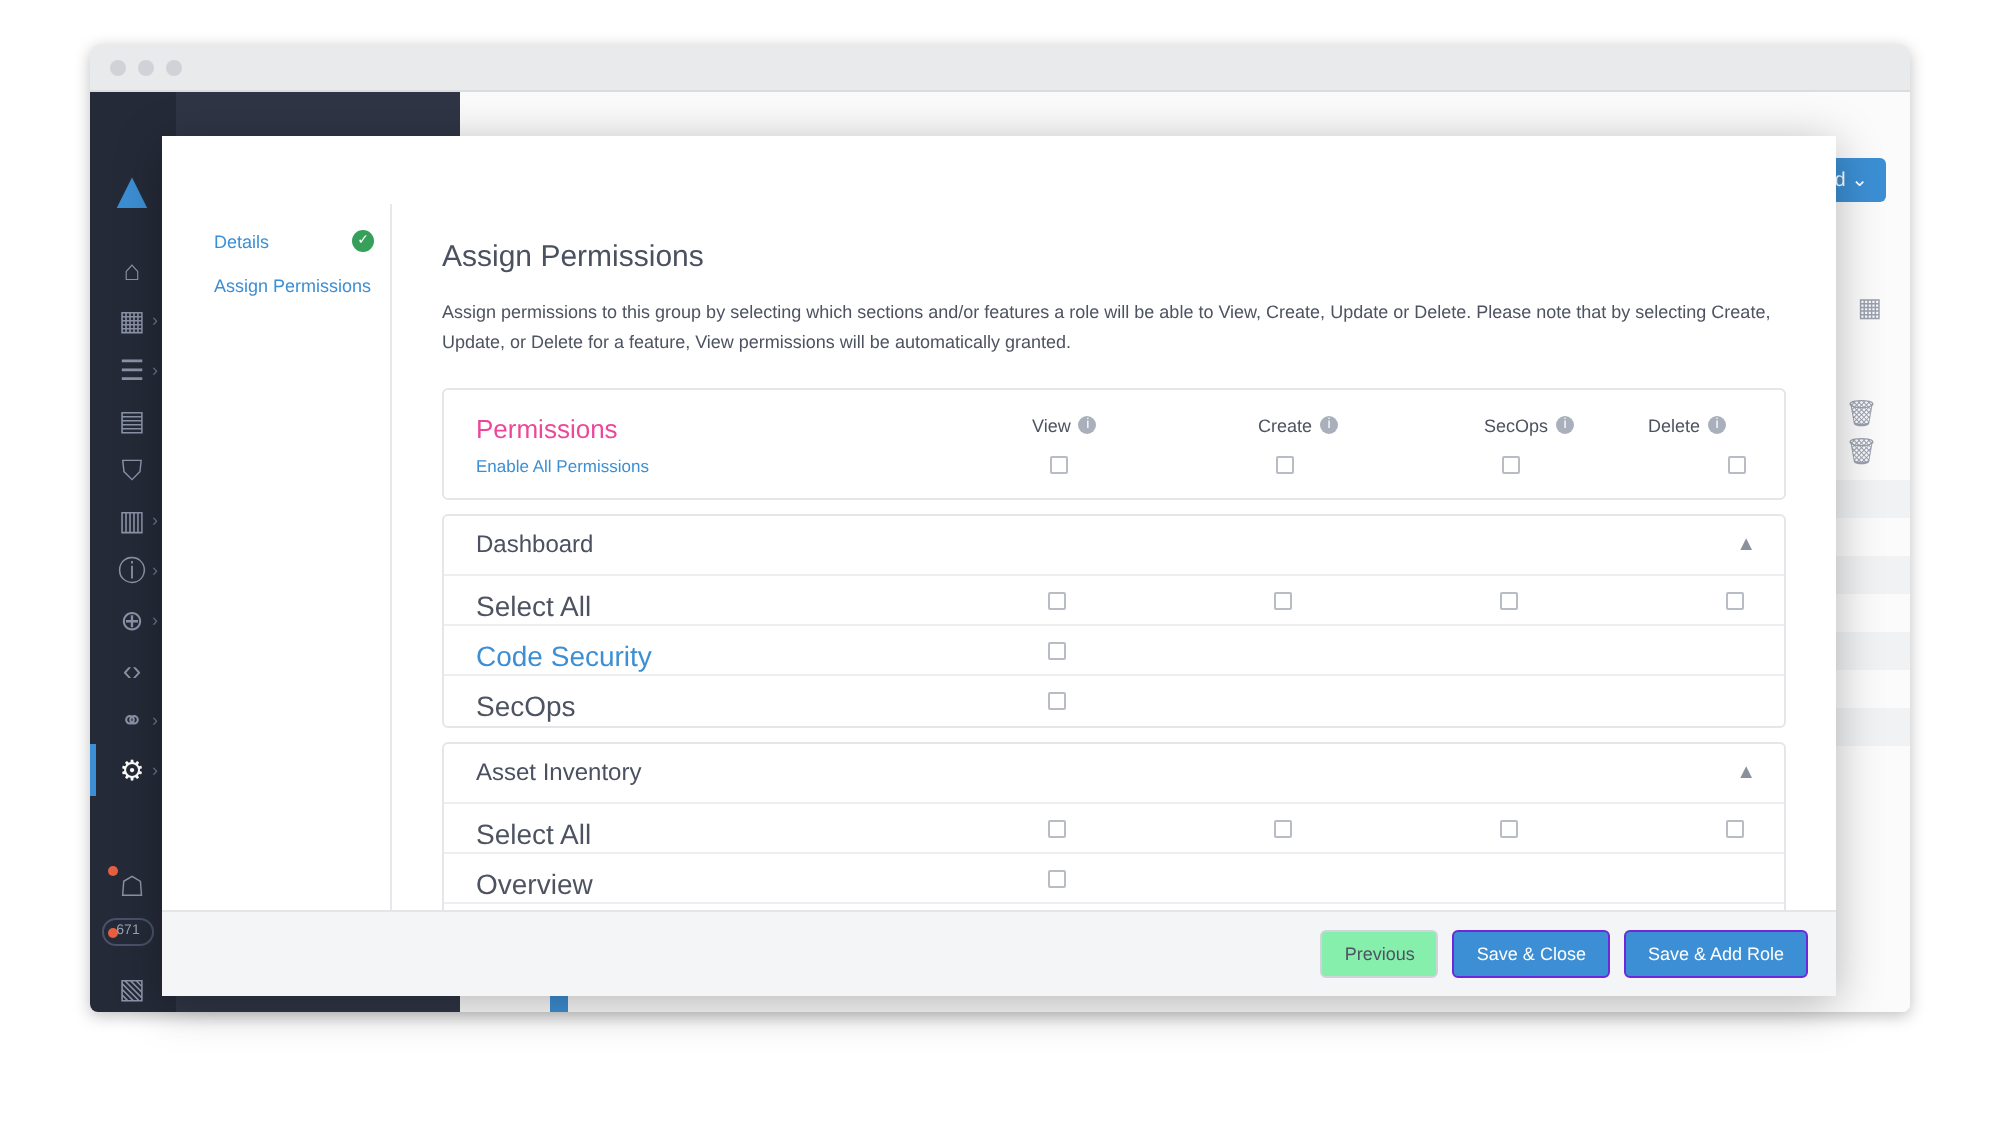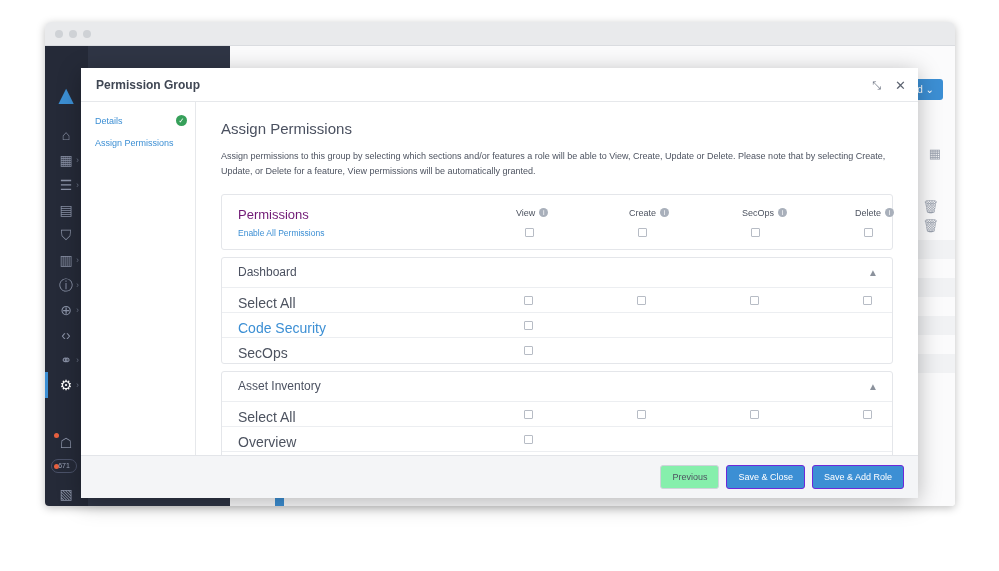--- a/index.html
+++ b/index.html
@@ -104,38 +104,38 @@
   .hdr-icon.resize { font-size: 11px; color: #6b7280; }
 
   .modal-body { position: absolute; left: 0; top: 34px; right: 0; bottom: 43px; }
 
   .modal-nav {
     position: absolute; left: 0; top: 0; width: 115px; bottom: 0;
     border-right: 1px solid #e6e8eb; background: #fff; padding-top: 8px;
   }
   .nav-item {
     position: relative; height: 22px; line-height: 22px;
-    padding-left: 14px; font-size: 9px; color: #3c8fd4; cursor: pointer;
+    padding-left: 26px; font-size: 9px; color: #3c8fd4; cursor: pointer;
   }
   .nav-item .check {
     position: absolute; right: 8px; top: 5px; width: 11px; height: 11px;
     border-radius: 50%; background: #36a05a; color: #fff;
     font-size: 7px; line-height: 11px; text-align: center;
   }
 
   .modal-content {
     position: absolute; left: 115px; top: 0; right: 0; bottom: 0;
     overflow: hidden; padding: 18px 25px 0 25px;
   }
   .content-title { font-size: 15px; color: #4b5160; margin-bottom: 12px; }
   .content-desc { font-size: 9px; color: #4d5360; line-height: 1.7; margin-bottom: 14px; width: 690px; }
 
   .perm-card { border: 1px solid #e4e6ea; border-radius: 3px; margin-bottom: 7px; background: #fff; }
   .perm-head { position: relative; height: 54px; }
-  .perm-head-label { position: absolute; left: 16px; top: 12px; font-size: 13px; color: #701a75; text-align: right; }
+  .perm-head-label { position: absolute; left: 16px; top: 12px; font-size: 13px; color: #ec4899; text-align: right; }
   .perm-head-link { position: absolute; left: 16px; top: 33px; font-size: 8.5px; color: #3c8fd4; cursor: pointer; }
   .col-hdr {
     position: absolute; top: 13px; font-size: 9px; color: #4d5360;
     display: flex; align-items: flex-start; gap: 4px;
   }
   .info-ico {
     display: inline-block; width: 9px; height: 9px; border-radius: 50%;
     background: #a9b0bb; color: #fff; font-size: 7px; line-height: 9px;
     text-align: center; font-style: normal;
   }
@@ -230,27 +230,20 @@
         <div class="row-stripe" style="top:232px"></div>
         <div class="row-stripe" style="top:270px"></div>
         <div class="row-stripe" style="top:308px"></div>
         <div class="blue-tab"></div>
       </div>
     </div>
   </div>
 
   <div class="modal">
 
-    <div class="modal-header">
-      <div class="modal-title">Permission Group</div>
-      <div class="hdr-icons">
-        <span class="hdr-icon resize">⤡</span>
-        <span class="hdr-icon">✕</span>
-      </div>
-    </div>
 
     <div class="modal-body">
 
       <div class="modal-nav">
         <div class="nav-item">
           <span>Details</span>
           <span class="check">✓</span>
         </div>
         <div class="nav-item">
           <span>Assign Permissions</span>
@@ -271,21 +264,21 @@
               <i class="info-ico">i</i>
             </div>
             <div class="col-hdr" style="left:407px">
               <span>Create</span>
               <i class="info-ico">i</i>
             </div>
             <div class="col-hdr" style="left:520px">
               <span>SecOps</span>
               <i class="info-ico">i</i>
             </div>
-            <div class="col-hdr" style="left:633px">
+            <div class="col-hdr" style="left:602px">
               <span>Delete</span>
               <i class="info-ico">i</i>
             </div>
 
             <span class="cb" style="left:303px; top:33px"></span>
             <span class="cb" style="left:416px; top:33px"></span>
             <span class="cb" style="left:529px; top:33px"></span>
             <span class="cb" style="left:642px; top:33px"></span>
           </div>
         </div>

